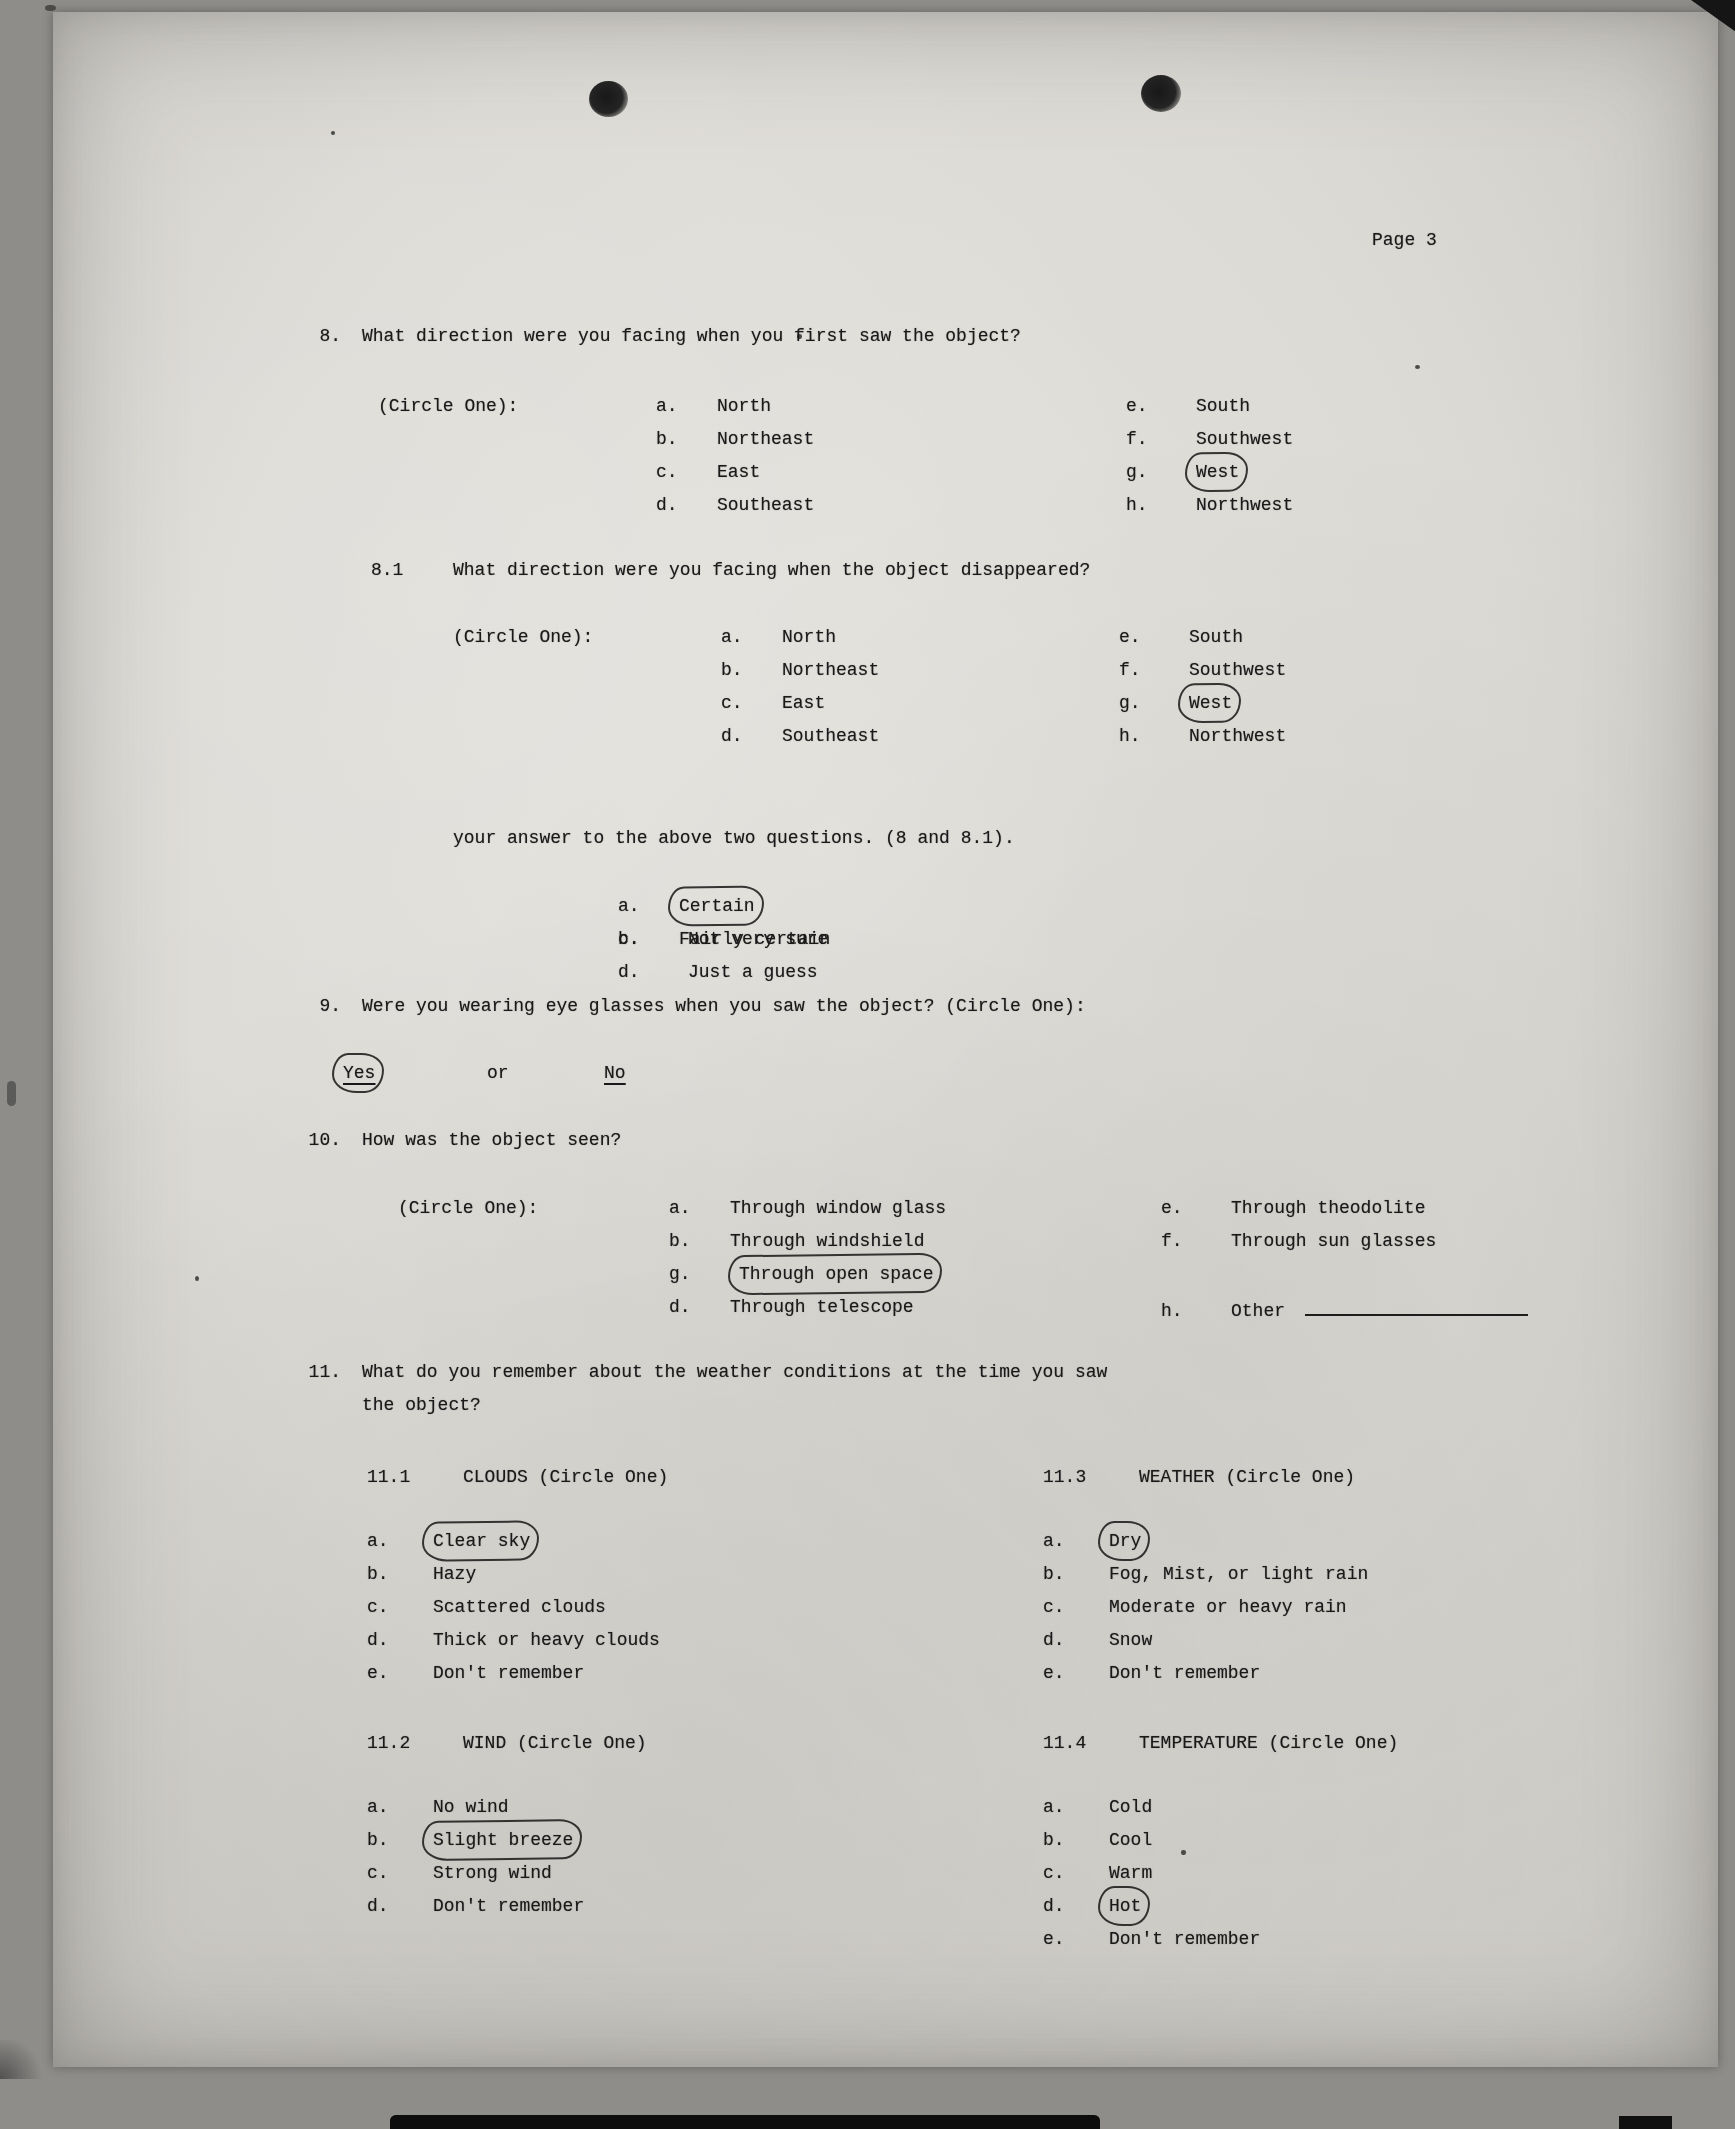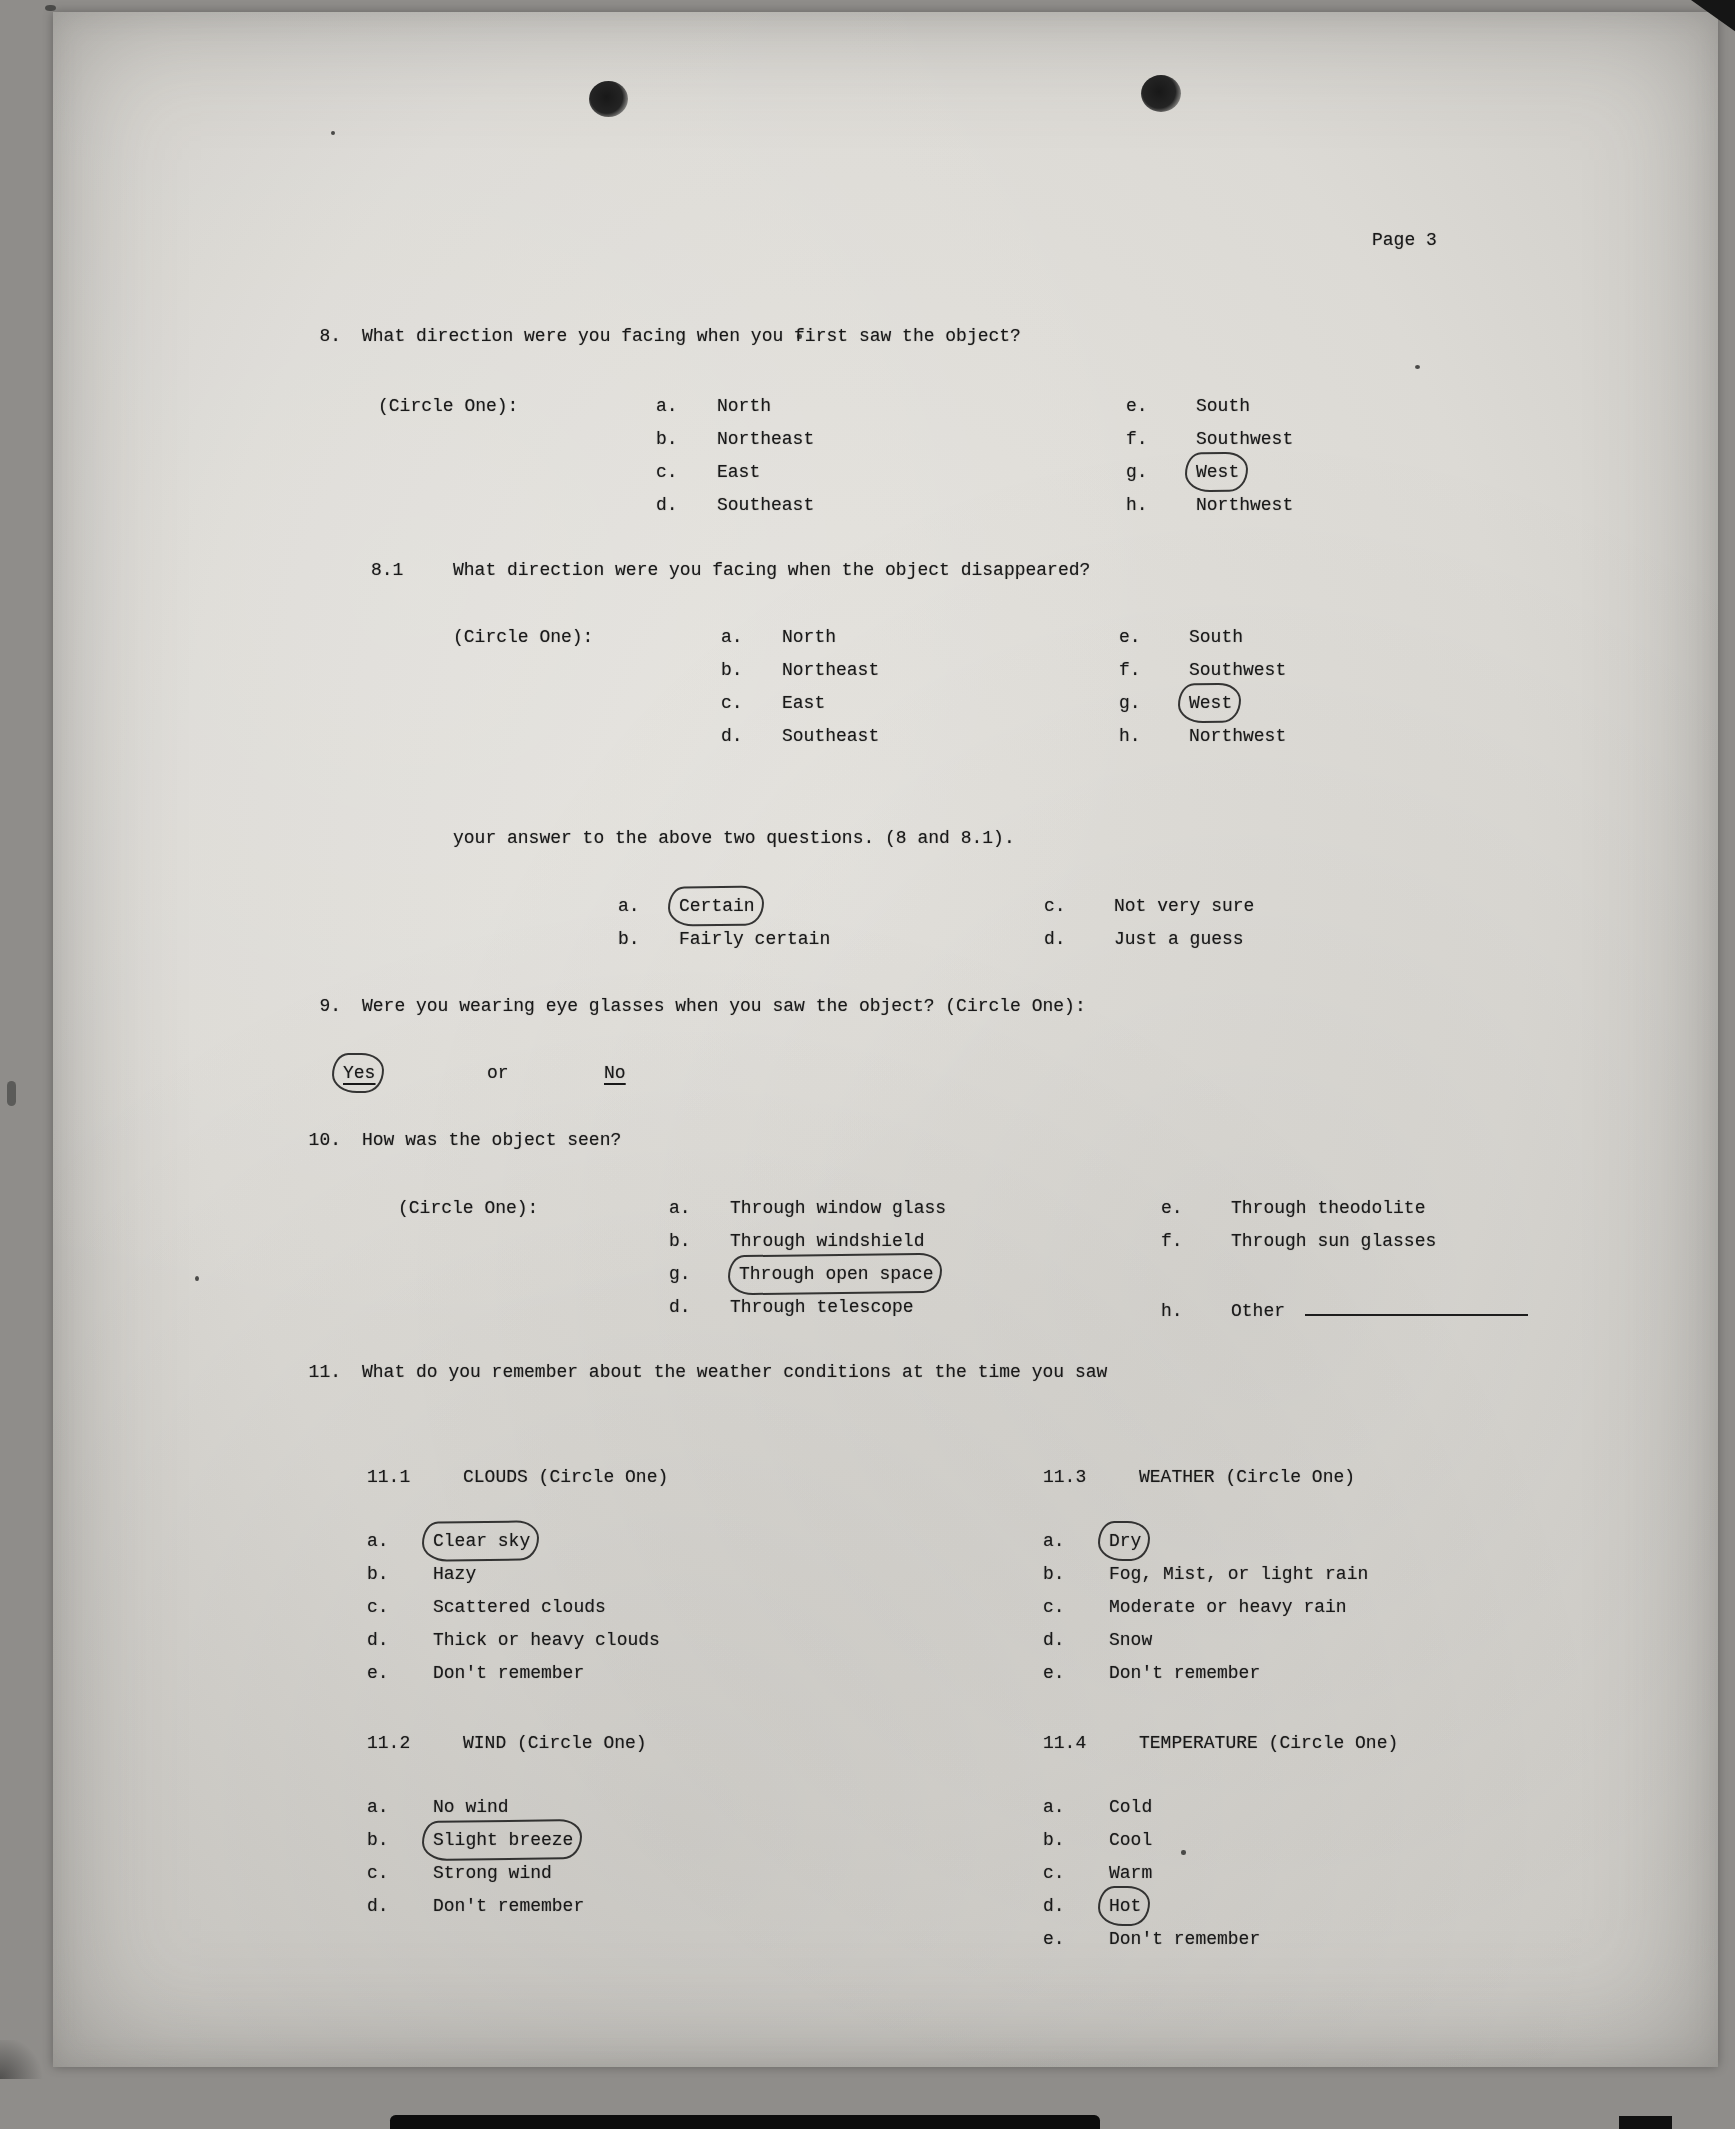--- a/index.html
+++ b/index.html
@@ -33,21 +33,21 @@
   .sub-num { position: absolute; left: 371px; }
   .sub-t { position: absolute; left: 453px; white-space: nowrap; }
   .optblock { position: absolute; left: 0; right: 0; }
   .clabel { position: absolute; top: 0; }
   .optrow { display: flex; height: 33px; white-space: nowrap; }
   .lcell, .rcell { display: inline-block; }
   .letter { display: inline-block; width: 61px; }
   .rcell .letter { width: 70px; }
   .q8  .optrow { margin-left: 656px; } .q8  .lcell { width: 470px; }
   .q81 .optrow { margin-left: 721px; } .q81 .lcell { width: 398px; }
-  .q82 .optrow { margin-left: 618px; } .q82 .lcell { width: 426px; }
+  .q82 .optrow { margin-left: 618px; flex-direction: column; } .q82 .lcell { width: 426px; }
   .q10 .optrow { margin-left: 669px; } .q10 .lcell { width: 492px; }
   .ul { text-decoration: underline; text-decoration-thickness: 2.2px; text-underline-offset: 5px; }
   .circled { position: relative; display: inline-block; }
   .circled::after {
     content: ""; position: absolute; left: -11px; right: -9px; top: -4.5px; bottom: -2.2px;
     border: 2.8px solid rgba(28,28,28,0.88);
     border-radius: 21px 29px 24.5px 32px / 28px 22px 29px 23.4px;
     transform: rotate(-0.7deg); pointer-events: none;
   }
   .blank { display: inline-block; width: 223px; height: 24.5px; border-bottom: 2.2px solid #1d1d1d; margin-left: 20px; }
@@ -183,20 +183,23 @@
     <div class="optrow">
       <span class="lcell"><span class="letter">d.</span><span>Through telescope</span></span>
       <span class="rcell"><span class="letter">h.</span><span>Other</span><span class="blank"></span></span>
     </div>
   </div>
 
   <div class="qline" style="top:1356px">
     <span class="qnum">11.</span>
     <span class="qt">What do you remember about the weather conditions at the time you saw</span>
   </div>
+  <div class="qline" style="top:1389px">
+    <span class="qt">the object?</span>
+  </div>
 
   <div class="sec11">
 
     <div class="subcol" style="left:367px; top:0;">
       <div>
         <span class="subnum">11.1</span><span>CLOUDS (Circle One)</span>
       </div>
       <div class="subopts">
         <div class="srow"><span class="letter">a.</span><span class="circled">Clear sky</span></div>
         <div class="srow"><span class="letter">b.</span><span>Hazy</span></div>

